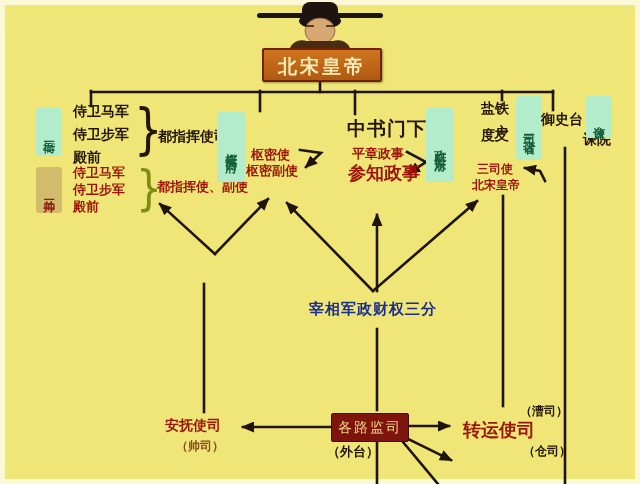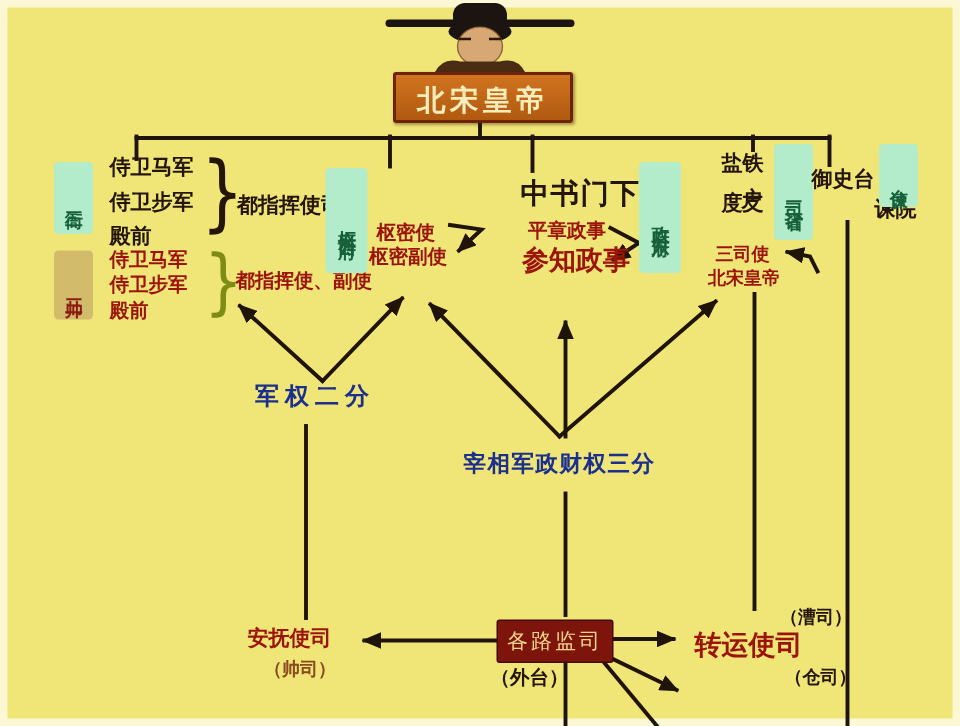--- a/index.html
+++ b/index.html
@@ -134,21 +134,20 @@
     <span>三司</span>
     <span>计省</span>
   </div>
 
   <div class="abs blk" style="left:541px;top:111px;font-size:14px;">御史台</div>
   <div class="abs blk" style="left:551px;top:131px;font-size:14px;margin-left:32px;">谏院</div>
   <div class="abs tag" style="left:586px;top:96px;width:26px;height:42px;">
     <span>台谏</span>
   </div>
 
-  <div class="abs blue" style="left:170px;top:254px;font-size:16px;letter-spacing:4px;">军权二分</div>
   <div class="abs blue" style="left:309px;top:300px;font-size:15px;letter-spacing:1px;">宰相军政财权三分</div>
 
   <div class="abs red" style="left:165px;top:417px;font-size:14px;">安抚使司</div>
   <div class="abs" style="left:176px;top:438px;font-size:12px;color:#8a4a20;font-weight:bold;">（帅司）</div>
 
   <div class="abs hub-box" style="left:331px;top:413px;width:76px;height:27px;">
     <span>各路监司</span>
   </div>
   <div class="abs blk" style="left:327px;top:443px;font-size:13px;">（外台）</div>
 

